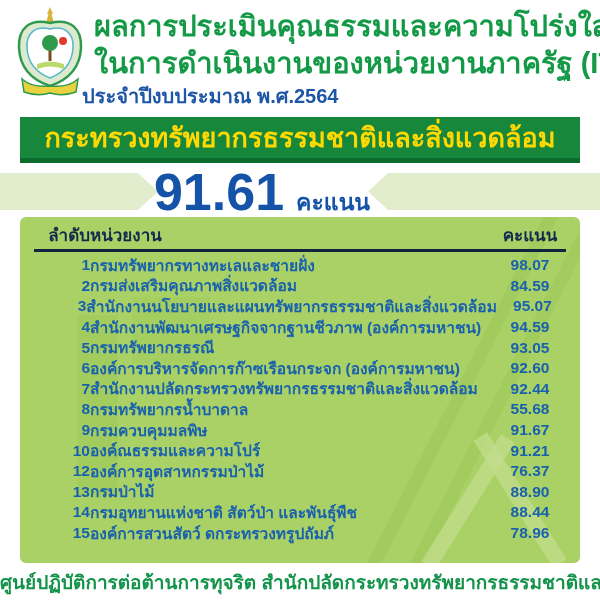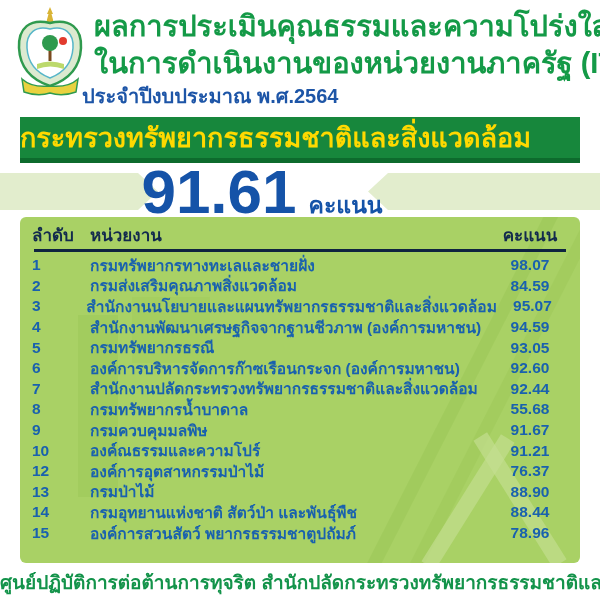--- a/index.html
+++ b/index.html
@@ -8,41 +8,41 @@
 
   
   .header{position:absolute;left:0;top:0;width:600px;height:114px;}
   .logo{position:absolute;left:12px;top:6px;width:76px;height:92px;}
   .titles{position:absolute;left:94px;top:8px;}
   .title-line{font-size:29px;font-weight:bold;color:#149a47;line-height:37px;white-space:nowrap;}
   .subtitle{font-size:20px;font-weight:bold;color:#1d55a7;line-height:26px;margin-left:-12px;margin-top:1px;white-space:nowrap;}
 
   
   .banner{position:absolute;left:20px;top:117px;width:560px;height:46px;background:#17873c;
-          border-bottom:5px solid #0d6b2d;box-sizing:border-box;display:flex;align-items:center;}
+          border-bottom:5px solid #0d6b2d;box-sizing:border-box;display:flex;align-items:center;justify-content:center;}
   .banner-label{font-size:27px;font-weight:bold;color:#ffd900;white-space:nowrap;}
 
   
   .score-band{position:absolute;left:0;top:170px;width:600px;height:44px;}
   .chev-left{position:absolute;left:0;top:3px;width:158px;height:37px;background:#e2edcd;
              clip-path:polygon(0 0,138px 0,158px 50%,138px 100%,0 100%);}
   .chev-right{position:absolute;left:368px;top:3px;width:232px;height:37px;background:#e2edcd;
               clip-path:polygon(20px 0,232px 0,232px 100%,20px 100%,0 50%);}
   .score-line{position:absolute;left:0;top:0;width:600px;height:44px;display:flex;align-items:baseline;
               justify-content:center;transform:translateX(-38px);gap:12px;}
-  .score-value{font-size:62px;font-weight:bold;color:#1553a8;line-height:44px;}
+  .score-value{font-size:52px;font-weight:bold;color:#1553a8;line-height:44px;}
   .score-unit{font-size:23px;font-weight:bold;color:#1553a8;}
 
   
   .table{position:absolute;left:20px;top:217px;width:560px;height:346px;background:#a9d165;border-radius:6px;
          box-sizing:border-box;padding:5px 12px 0 12px;overflow:hidden;}
   .thead{position:relative;z-index:2;display:flex;align-items:center;height:25px;color:#122a4d;font-weight:bold;font-size:17px;}
   .rule{position:relative;z-index:2;height:3px;background:#0f2440;margin:2px 2px 3px 2px;}
   .trow{position:relative;z-index:2;display:flex;align-items:center;height:20.6px;color:#1961ae;font-weight:bold;font-size:15.5px;}
-  .col-rank{width:58px;text-align:left;}
+  .col-rank{width:58px;text-align:right;}
   .col-agency{flex:1;text-align:left;white-space:nowrap;overflow:visible;}
   .col-score{width:76px;text-align:center;}
 
   
   .wm{position:absolute;z-index:1;pointer-events:none;}
   .wm-bar1{left:58px;top:98px;width:40px;height:182px;background:#9cc757;opacity:.5;}
   .wm-bar2{left:112px;top:80px;width:78px;height:66px;background:#9cc757;opacity:.3;}
   .wm-stripe1{left:430px;top:-30px;width:13px;height:430px;background:#97c253;opacity:.4;transform:rotate(27deg);}
   .wm-stripe2{left:478px;top:-40px;width:13px;height:430px;background:#97c253;opacity:.35;transform:rotate(27deg);}
   .wm-chev-l{left:440px;top:210px;width:16px;height:150px;background:#c4df92;opacity:.65;transform:rotate(32deg);}
@@ -165,20 +165,20 @@
       <div class="col-agency">กรมป่าไม้</div>
       <div class="col-score">88.90</div>
     </div>
     <div class="trow">
       <div class="col-rank">14</div>
       <div class="col-agency">กรมอุทยานแห่งชาติ สัตว์ป่า และพันธุ์พืช</div>
       <div class="col-score">88.44</div>
     </div>
     <div class="trow">
       <div class="col-rank">15</div>
-      <div class="col-agency">องค์การสวนสัตว์ พยากรธรรมชาตูปถัมภ์</div>
+      <div class="col-agency">องค์การสวนสัตว์ ดกระทรวงทรูปถัมภ์</div>
       <div class="col-score">78.96</div>
     </div>
   </div>
 
   <div class="footer">ศูนย์ปฏิบัติการต่อต้านการทุจริต สำนักปลัดกระทรวงทรัพยากรธรรมชาติและสิ่งแวดล้อม</div>
 
 </div>
 
 </body></html>

